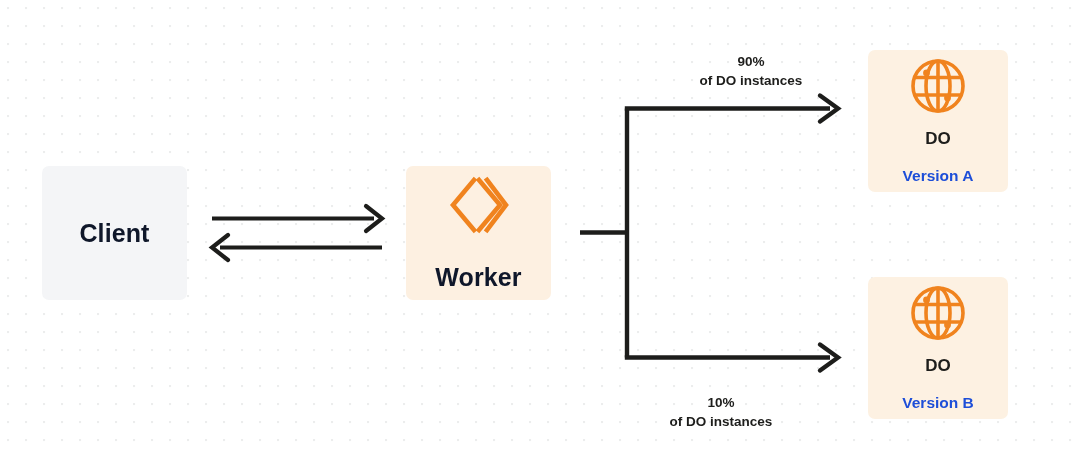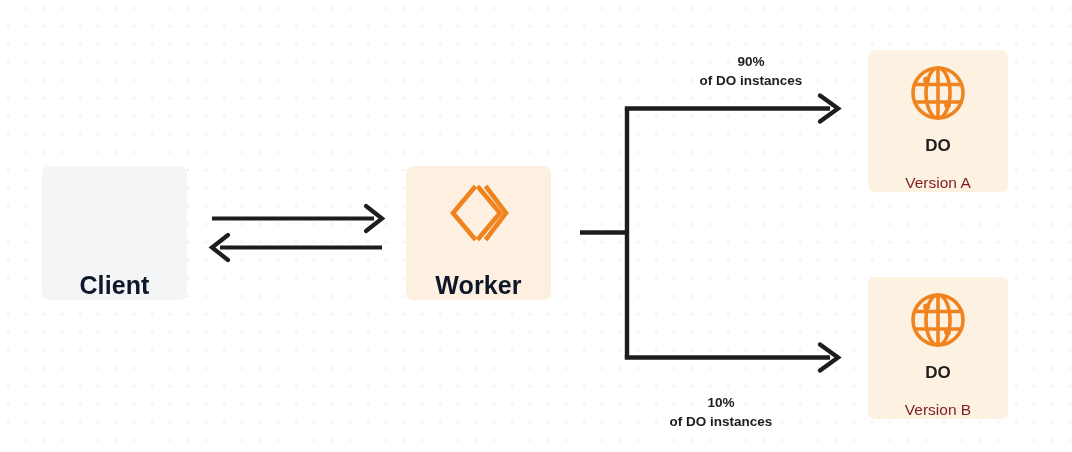--- a/index.html
+++ b/index.html
@@ -29,21 +29,21 @@
     width: 1072px;
     height: 452px;
   }
   .node {
     position: absolute;
     box-sizing: border-box;
     border-radius: 7px;
     display: flex;
     flex-direction: column;
     align-items: center;
-    justify-content: flex-end;
+    justify-content: center;
   }
   .node-client {
     left: 42px;
     top: 166px;
     width: 145px;
     height: 134px;
     background: #f4f5f7;
   }
   .node-worker {
     left: 406px;
@@ -75,22 +75,22 @@
     line-height: 1.15;
   }
   .node-title-sm {
     font-size: 17px;
     font-weight: bold;
     color: #1d1d1b;
     line-height: 1.2;
   }
   .node-sub {
     font-size: 15.5px;
-    font-weight: normal;
-    color: #7f1d1d;
+    font-weight: bold;
+    color: #1d4ed8;
     line-height: 1.25;
     margin-top: 16px;
   }
   .icon-worker {
     width: 62px;
     height: 62px;
     margin-bottom: 10px;
   }
   .icon-globe {
     width: 58px;

